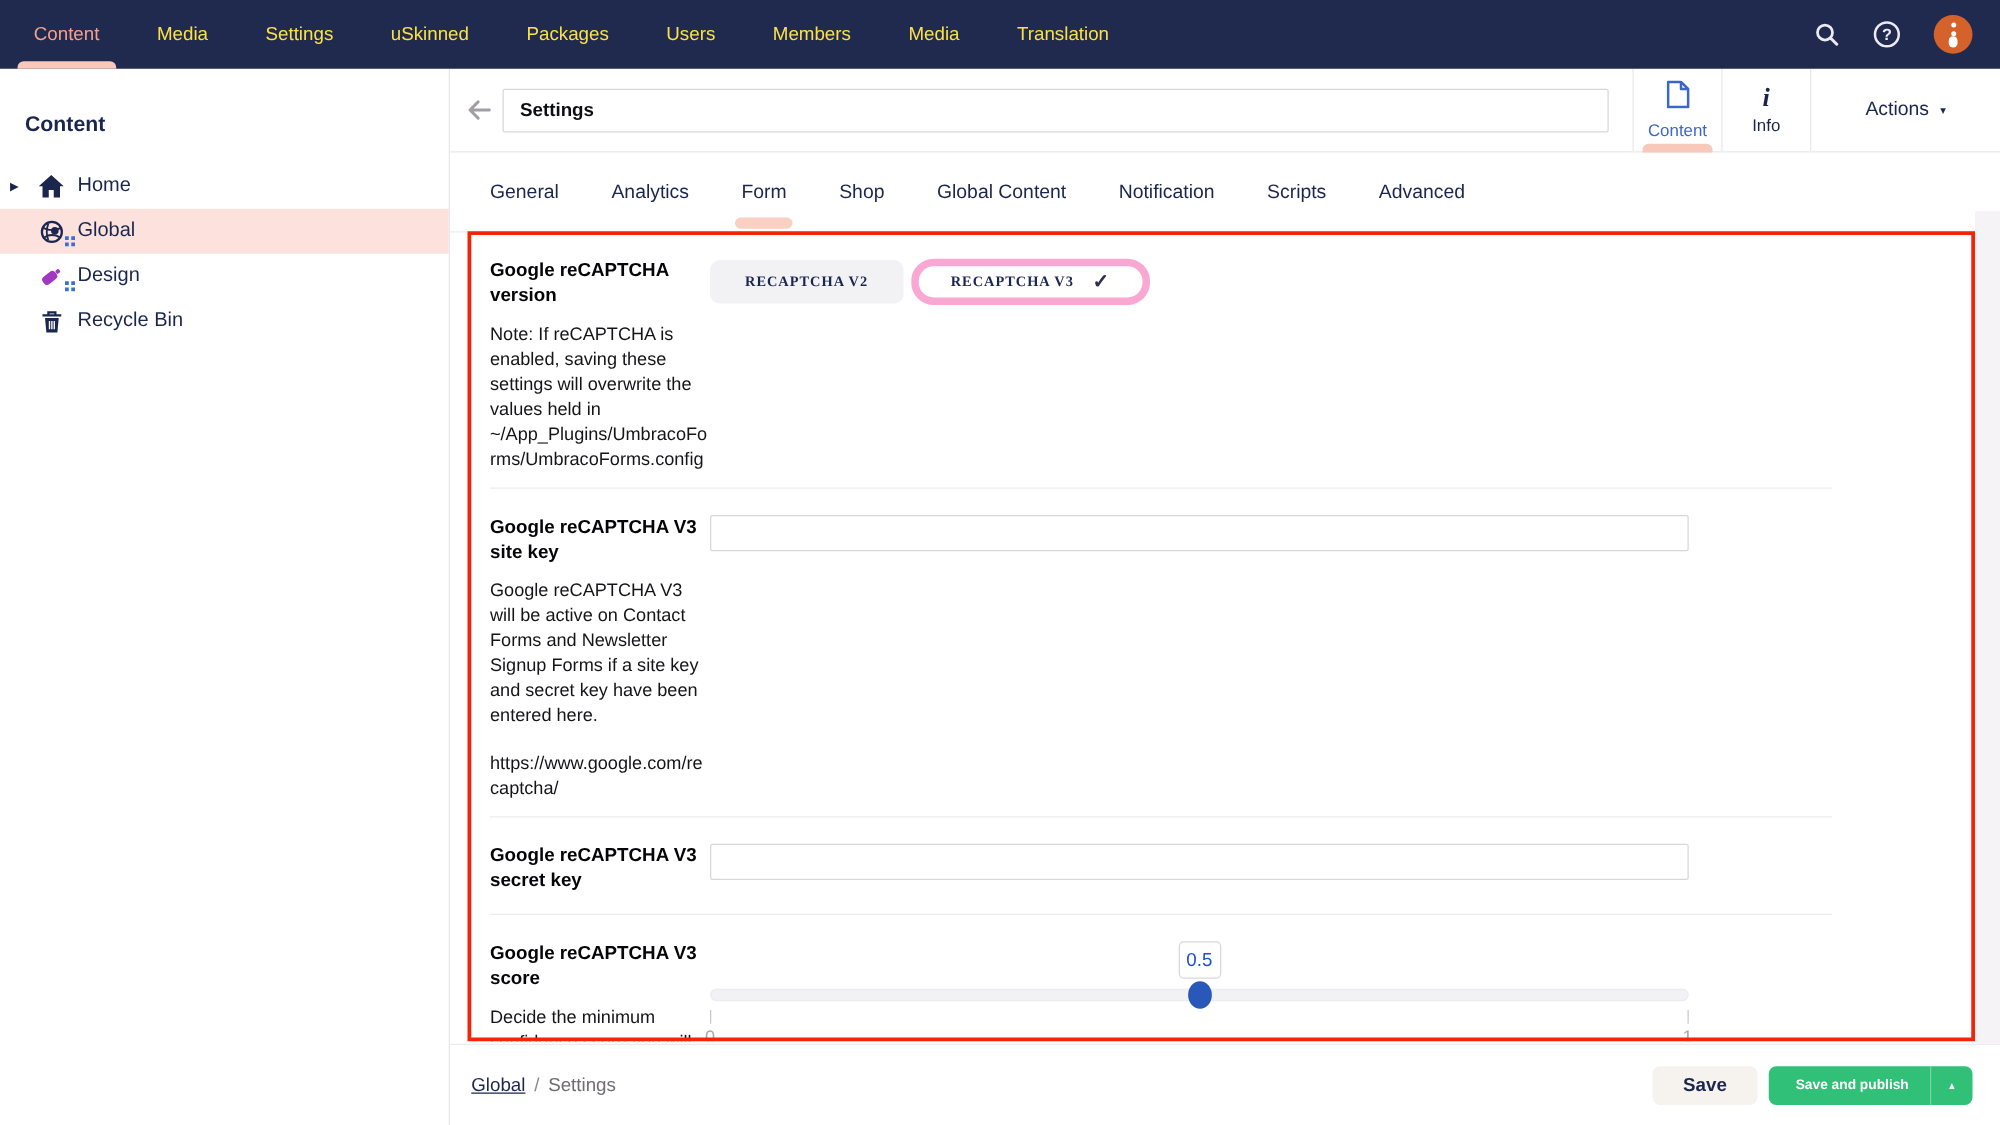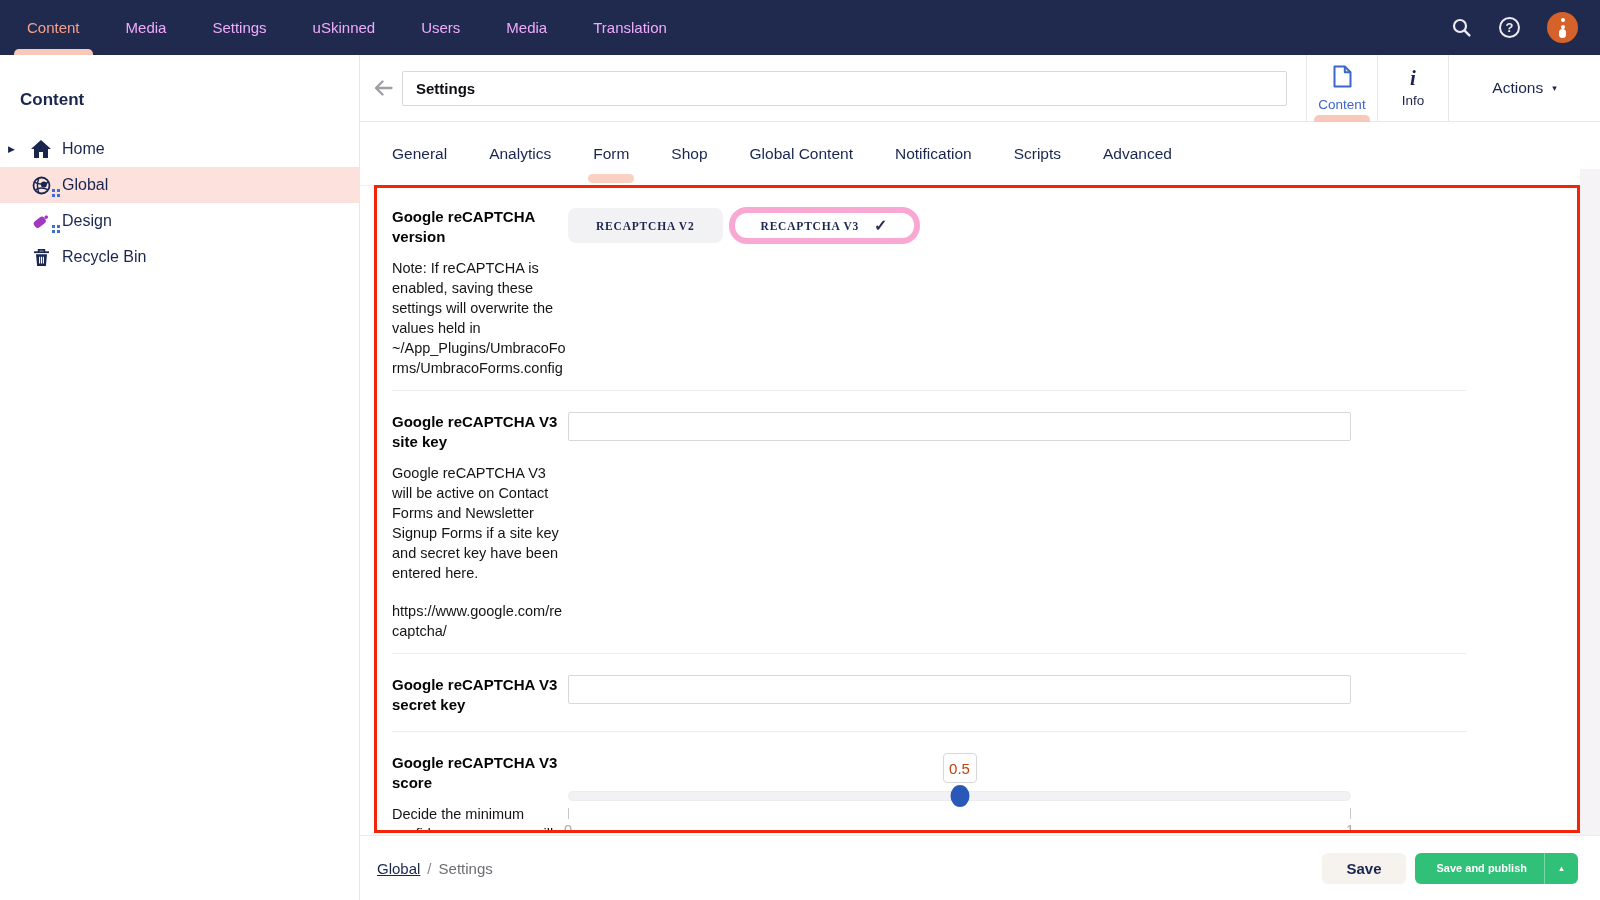--- a/index.html
+++ b/index.html
@@ -2,21 +2,21 @@
 <html><head>
 <meta charset="utf-8">
 <style>
   * { margin:0; padding:0; box-sizing:border-box; }
   body { font-family:"Liberation Sans", sans-serif; background:#fff; }
   .screen { position:relative; width:1600px; height:900px; overflow:hidden; background:#fff; }
 
   
   .topnav { position:absolute; top:0; left:0; width:100%; height:55px; background:#1f2a4e; display:flex; z-index:60; }
   .nav-items { display:flex; padding-left:4px; }
-  .nav-item { position:relative; display:flex; align-items:center; padding:0 23px; color:#f0abfc; font-size:15px; cursor:pointer; }
+  .nav-item { position:relative; display:flex; align-items:center; padding:0 23px; color:#fde047; font-size:15px; cursor:pointer; }
   .nav-item.active { color:#f4a08b; }
   .nav-pill { position:absolute; bottom:0; left:10px; right:10px; height:6px; background:#f8c9ba; border-radius:5px 5px 0 0; }
   .nav-right { margin-left:auto; display:flex; align-items:center; gap:27px; padding-right:22px; }
   .help-circle { width:21px; height:21px; border:2px solid #edeaf3; border-radius:50%; color:#edeaf3; font-size:13px; font-weight:bold; display:flex; align-items:center; justify-content:center; cursor:pointer; }
   .avatar { width:31px; height:31px; border-radius:50%; background:#d4622a; position:relative; cursor:pointer; overflow:hidden; }
   .avatar i { position:absolute; background:#fff; border-radius:50%; }
   .avatar .d1 { width:4px; height:4px; left:14px; top:6px; }
   .avatar .d2 { width:4px; height:4px; left:14px; top:13px; }
   .avatar .d3 { width:7px; height:9px; left:12px; top:17px; border-radius:4px; }
 
@@ -61,21 +61,21 @@
   .row-control { flex:1; }
   .text-input { width:783px; height:29px; border:1px solid #d9d7da; border-radius:2px; outline:none; font-family:"Liberation Sans",sans-serif; font-size:14px; padding:0 10px; color:#111; }
 
   .seg-group { display:flex; align-items:center;font-family:Liberation Serif, serif; }
   .seg-btn { display:inline-flex; align-items:center; justify-content:center; height:35px; padding:0 26px; font-size:11.5px; font-weight:bold; letter-spacing:0.8px; color:#1b264f; cursor:pointer; }
   .seg-btn.unselected { background:#f2f1f4; border:2px solid transparent; border-radius:8px; }
   .seg-btn.selected { background:#fff; border:6px solid #f9a8d4; border-radius:18px; margin-left:6px; gap:15px; height:37px;justify-content:center; }
   .seg-check { font-size:16px; font-weight:bold; color:#2e2e4e; line-height:1; }
 
   .slider-wrap { width:783px; position:relative; }
-  .slider-value { width:34px; height:30px; border:1px solid #d9d7da; border-radius:4px; background:#fff; display:flex; align-items:center; justify-content:center; font-size:15px; color:#c2410c; margin:0 auto 8px auto; }
+  .slider-value { width:34px; height:30px; border:1px solid #d9d7da; border-radius:4px; background:#fff; display:flex; align-items:center; justify-content:center; font-size:15px; color:#1d4ed8; margin:0 auto 8px auto; }
   .slider-track { position:relative; height:10px; background:#f2f1f3; border:1px solid #ecebee; border-radius:6px; cursor:pointer; }
   .slider-thumb { position:absolute; left:50%; top:50%; transform:translate(-50%,-50%); width:19px; height:22px; border-radius:50%; background:#2a58b8; cursor:grab; }
   .slider-ticks { position:relative; height:40px; margin-top:7px; }
   .tick { position:absolute; top:0; width:1px; height:11px; background:#c9c7cc; }
   .tick.min { left:0; } .tick.max { right:0; }
   .tick-label { position:absolute; top:14px; font-size:14.5px; color:#a9a6ac; }
   .tick-label.min { left:-4px; } .tick-label.max { right:-3px; }
 
   
   .annotation { position:absolute; left:374px; top:185px; width:1206px; height:648px; border:3px solid #f22509; pointer-events:none; z-index:50; }
@@ -107,21 +107,27 @@
       <div class="nav-item">
           <span>Media</span>
         </div>
       <div class="nav-item">
           <span>Settings</span>
         </div>
       <div class="nav-item">
           <span>uSkinned</span>
         </div>
       <div class="nav-item">
+          <span>Packages</span>
+        </div>
+      <div class="nav-item">
           <span>Users</span>
+        </div>
+      <div class="nav-item">
+          <span>Members</span>
         </div>
       <div class="nav-item">
           <span>Media</span>
         </div>
       <div class="nav-item">
           <span>Translation</span>
         </div>
     </nav>
     <div class="nav-right">
       <span style="cursor:pointer; display:flex;">

